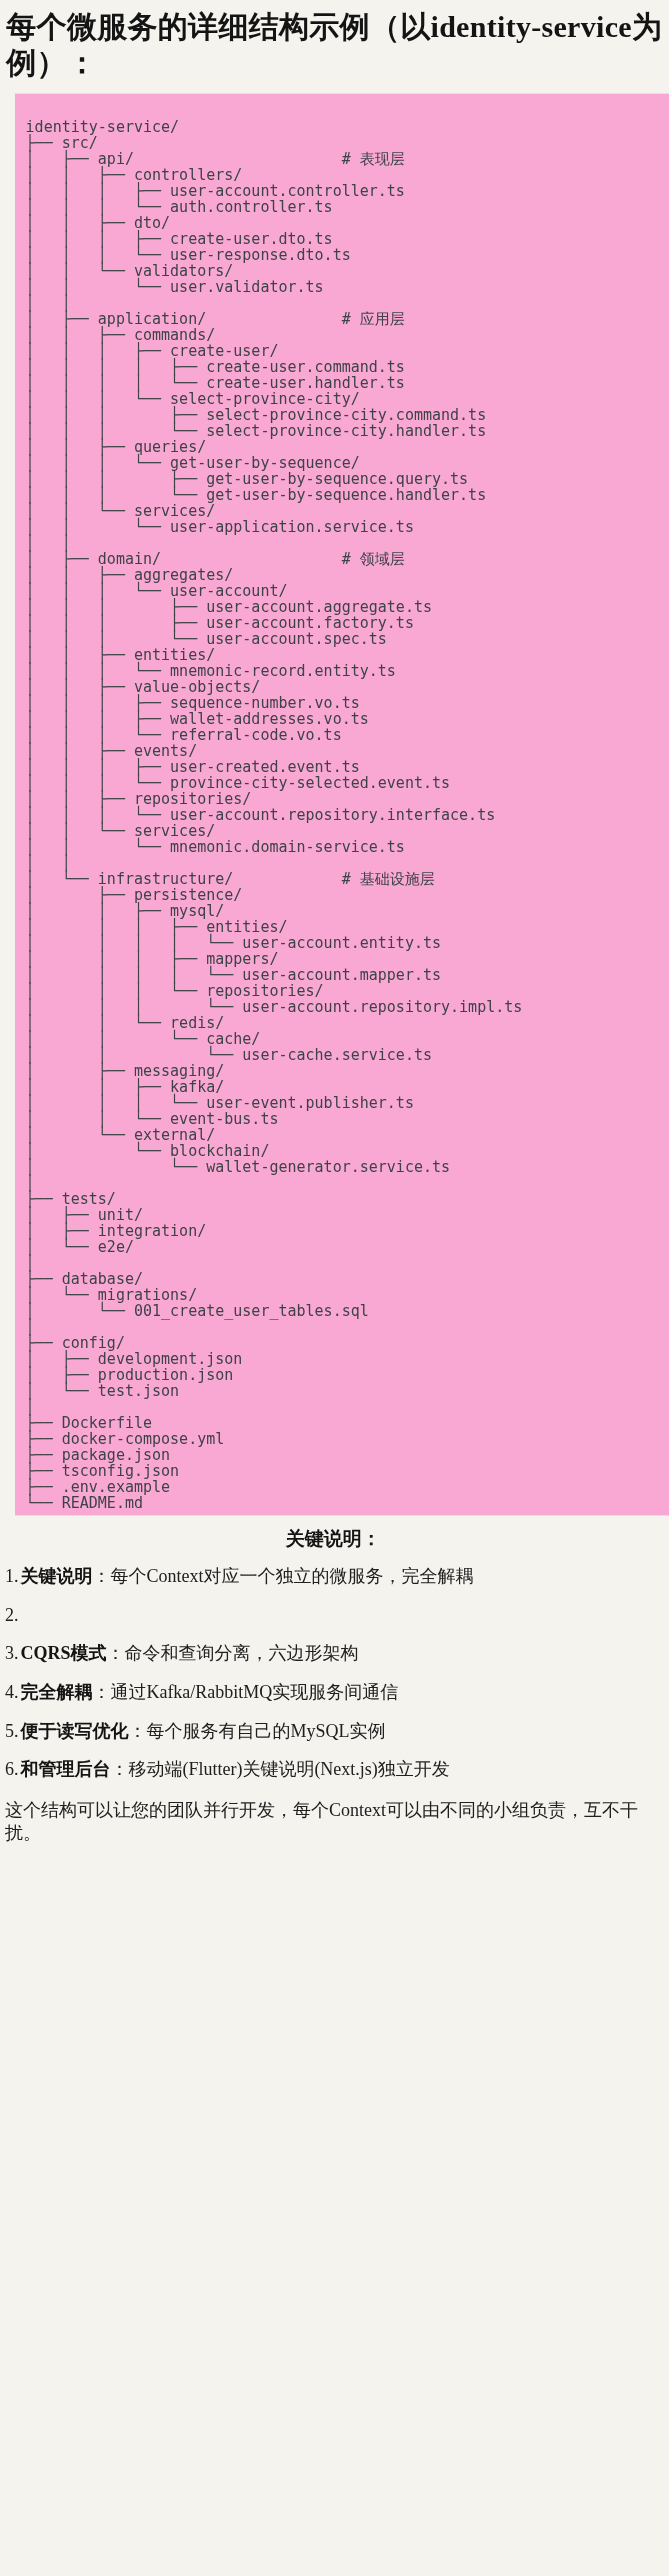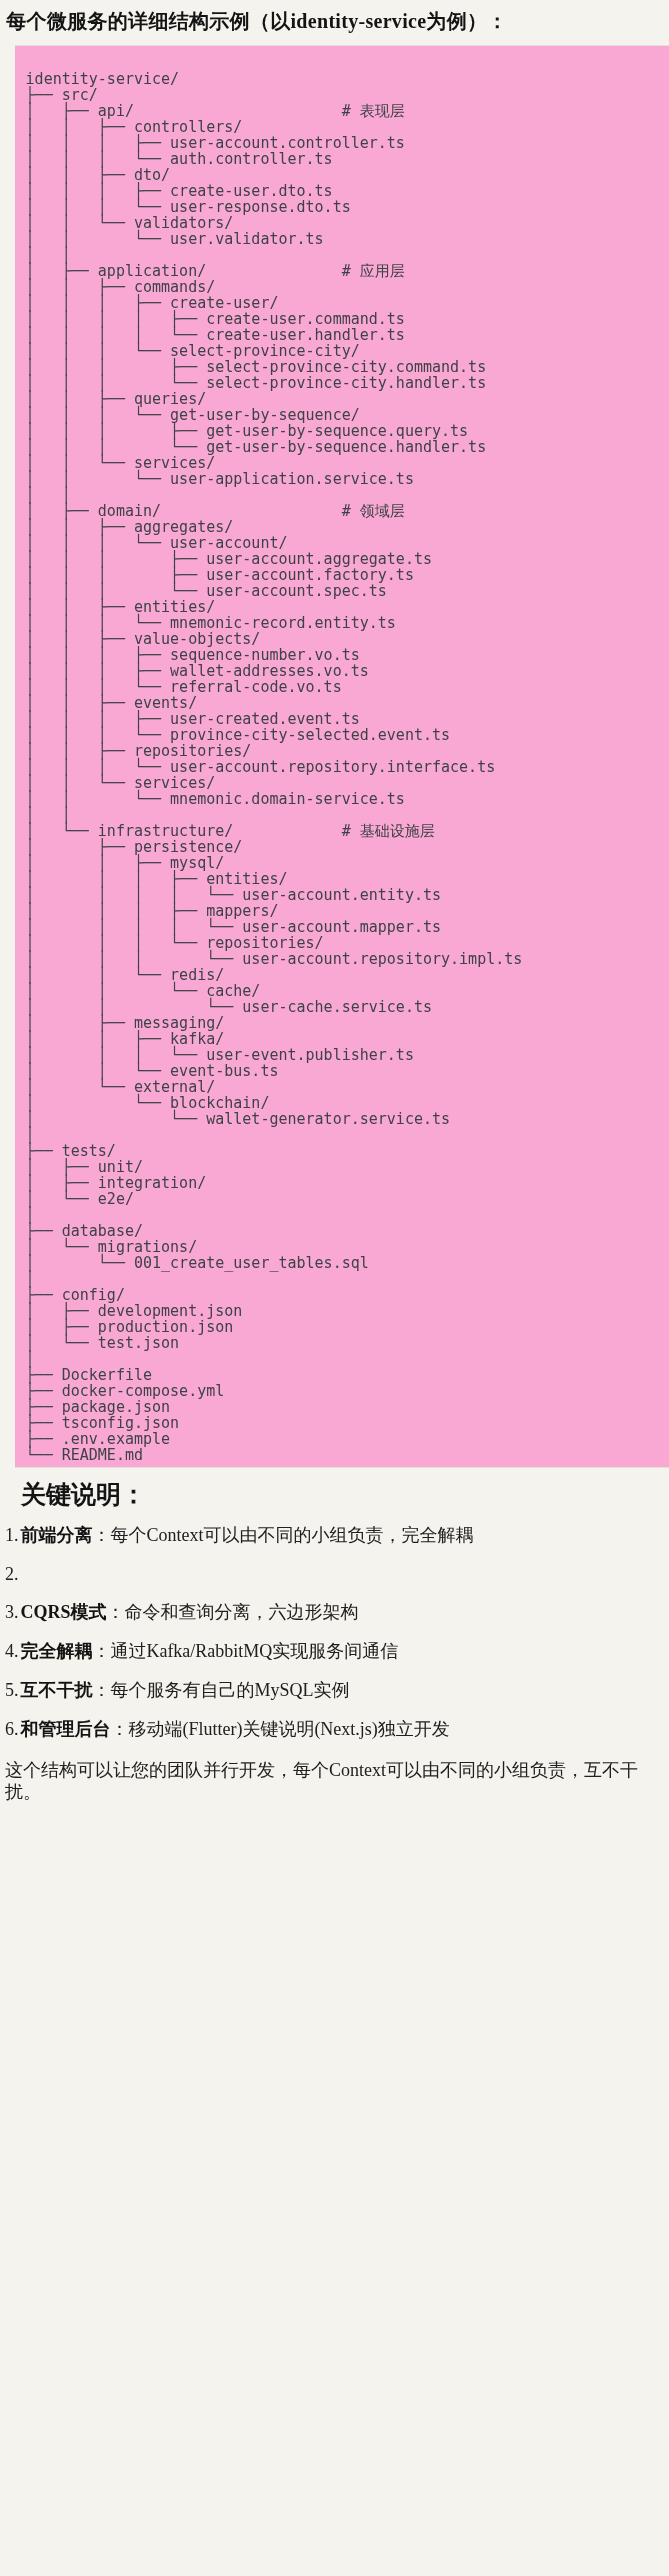--- a/index.html
+++ b/index.html
@@ -9,21 +9,21 @@
     width: 669px;
   }
   body {
     font-family: "Liberation Serif", serif;
     color: #1b1b1b;
     min-height: 2576px;
     box-sizing: border-box;
   }
   .page-title {
     margin: 8.8px 6.3px 0 6.3px;
-    font-size: 20px;
+    font-size: 30px;
     font-weight: 700;
     line-height: 1.2;
     color: #141414;
     letter-spacing: 0.3px;
   }
   pre.tree {
     margin: 12px 0 0 15px;
     padding: 25px 10.6px 3.8px 10.6px;
     background: #f9a8d4;
     border-top: 0.6px solid #e3e1dc;
@@ -32,25 +32,26 @@
     font-size: 15px;
     line-height: 16px;
     color: #3e4247;
     white-space: pre;
     overflow: hidden;
   }
   .notes {
     margin: 12.5px 7.5px 0 5px;
   }
   .notes-heading {
-    font-size: 25px;
+    font-size: 19px;
     font-weight: 700;
     color: #141414;
-    margin: 0 0 15px 16px;
+    margin: 0 0 15px 0;
     line-height: 1.2;
+    text-align: center;
   }
   .note-item {
     display: flex;
     align-items: baseline;
     font-size: 18px;
     line-height: 1.15;
     margin: 0 0 18px 0;
     color: #202020;
   }
   .note-num {
@@ -159,40 +160,40 @@
 ├── package.json
 ├── tsconfig.json
 ├── .env.example
 └── README.md</pre>
 
 <div class="notes">
   <div class="notes-heading">关键说明：</div>
 
   <div class="note-item">
     <span class="note-num">1.</span>
-    <span><span class="note-label">前端分离</span><span class="note-text">：每个Context可以由不同的小组负责，完全解耦</span></span>
+    <span><span class="note-label">关键说明</span><span class="note-text">：每个Context对应一个独立的微服务，完全解耦</span></span>
   </div>
 
   <div class="note-item">
     <span class="note-num">2.</span>
   </div>
 
   <div class="note-item">
     <span class="note-num">3.</span>
     <span><span class="note-label">CQRS模式</span><span class="note-text">：命令和查询分离，六边形架构</span></span>
   </div>
 
   <div class="note-item">
     <span class="note-num">4.</span>
     <span><span class="note-label">完全解耦</span><span class="note-text">：通过Kafka/RabbitMQ实现服务间通信</span></span>
   </div>
 
   <div class="note-item">
     <span class="note-num">5.</span>
-    <span><span class="note-label">互不干扰</span><span class="note-text">：每个服务有自己的MySQL实例</span></span>
+    <span><span class="note-label">便于读写优化</span><span class="note-text">：每个服务有自己的MySQL实例</span></span>
   </div>
 
   <div class="note-item">
     <span class="note-num">6.</span>
     <span><span class="note-label">和管理后台</span><span class="note-text">：移动端(Flutter)关键说明(Next.js)独立开发</span></span>
   </div>
 
   <div class="notes-footer">这个结构可以让您的团队并行开发，每个Context可以由不同的小组负责，互不干扰。</div>
 </div>
 

